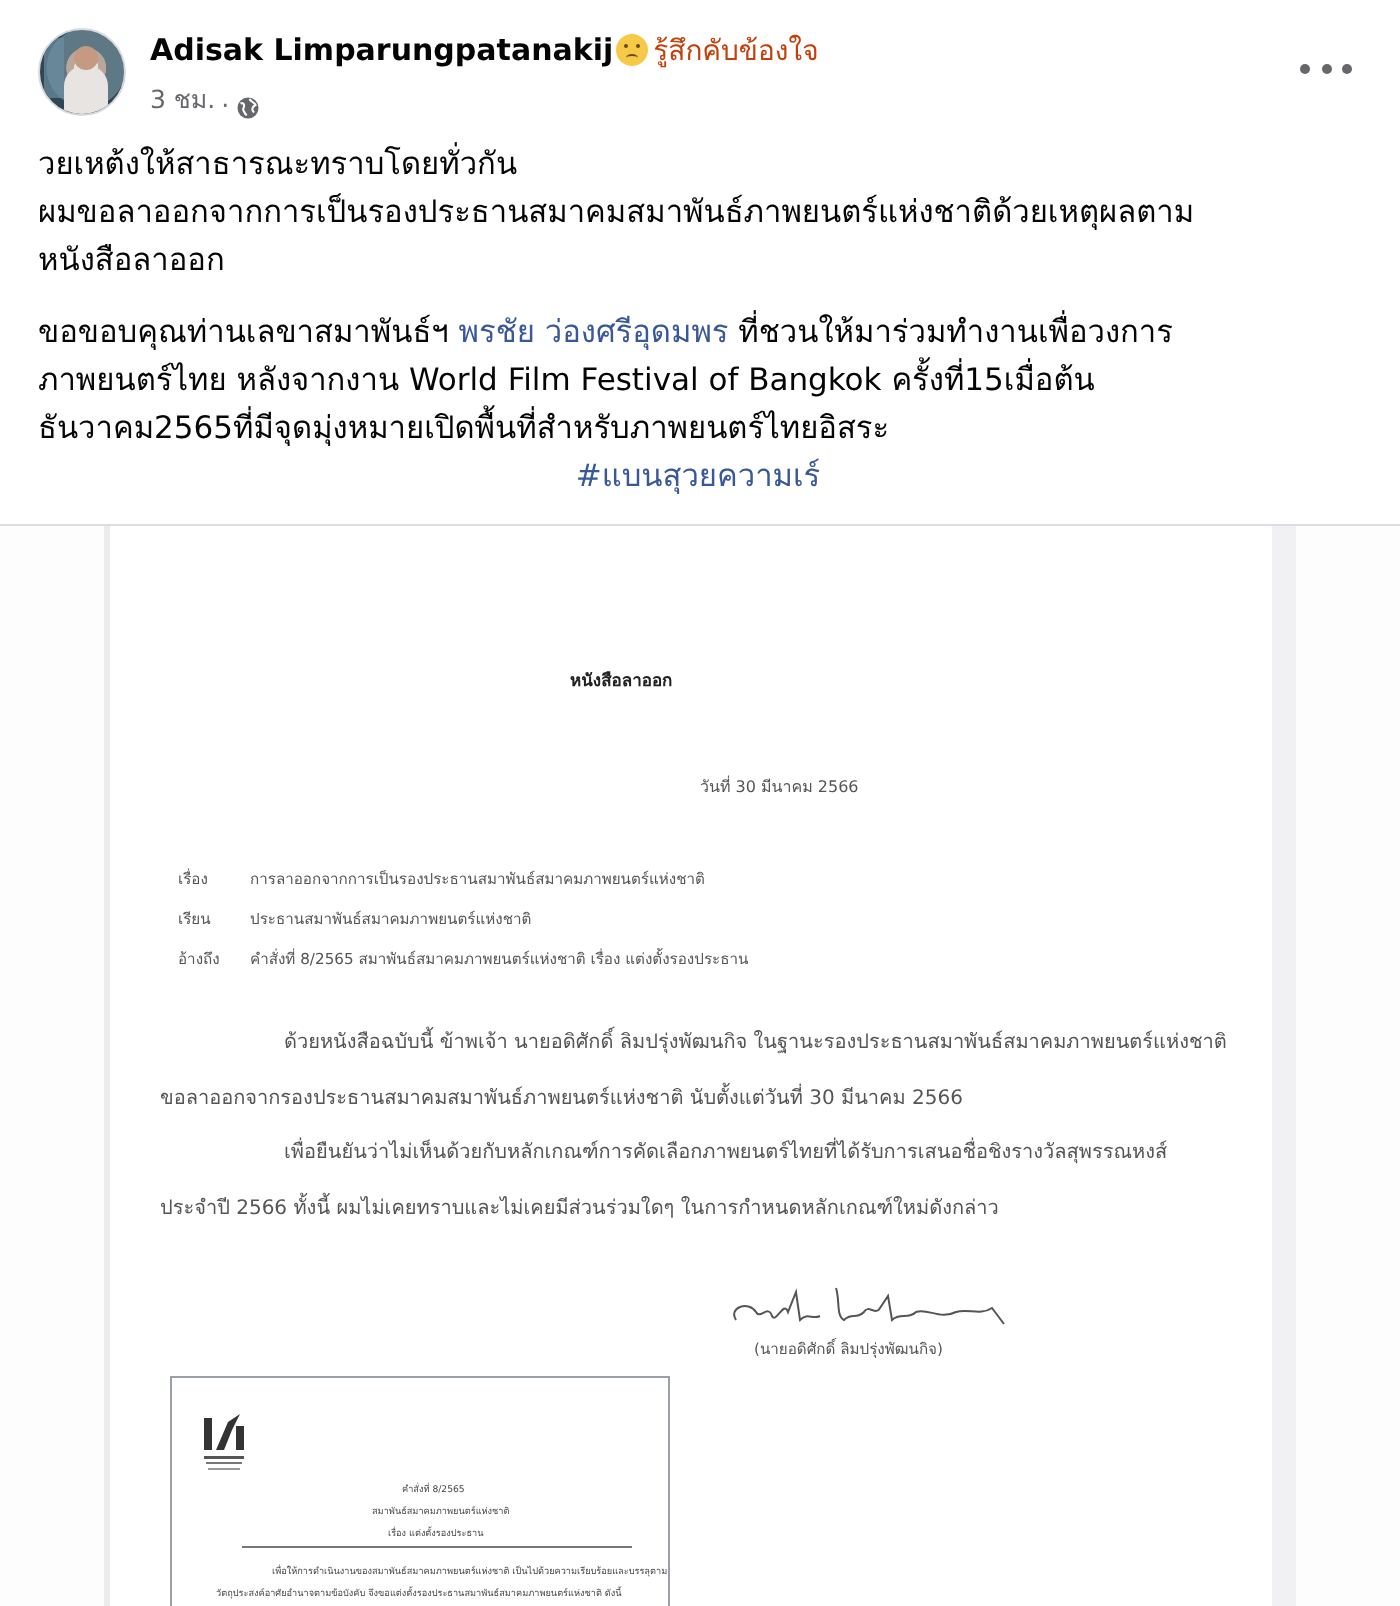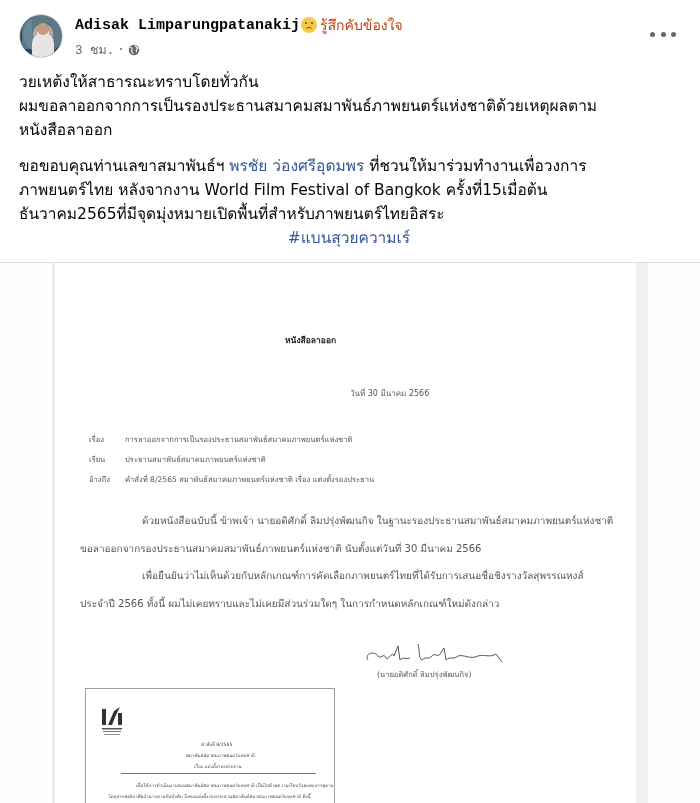--- a/index.html
+++ b/index.html
@@ -1,34 +1,34 @@
 <!DOCTYPE html>
 <html><head>
 <meta charset="utf-8">
 <style>
   * { box-sizing: border-box; margin: 0; padding: 0; }
   html, body { width: 700px; height: 803px; overflow: hidden; background: #ffffff; }
   body { font-family: "DejaVu Sans", "Liberation Sans", sans-serif; color: #050505; position: relative; }
 
-  .post-header { position: absolute; left: 0; top: 0; width: 700px; height: 66px; font-family: Liberation Mono, monospace; }
+  .post-header { position: absolute; left: 0; top: 0; width: 700px; height: 66px; }
   .avatar { position: absolute; left: 19px; top: 14px; width: 44px; height: 44px; border-radius: 50%;
     background: radial-gradient(circle at 55% 45%, #e9e3dc 0 18%, #b9a79a 19% 30%, #5f7885 31% 60%, #2f4754 61% 100%);
     overflow: hidden; border: 1px solid #d8dadf; }
   .avatar .fig { position: absolute; left: 12px; top: 18px; width: 22px; height: 26px; border-radius: 10px 10px 2px 2px; background: #e8e4e1; }
   .avatar .head { position: absolute; left: 17px; top: 8px; width: 12px; height: 12px; border-radius: 50%; background: #c49a82; }
   .avatar .win { position: absolute; left: 2px; top: 4px; width: 10px; height: 30px; background: #6b8fa0; opacity: .7; }
 
   .author-line { position: absolute; left: 75px; top: 14px; font-size: 15px; white-space: nowrap; display: flex; align-items: center; }
   .author-name { font-weight: bold; color: #050505; font-size: 15px; }
   .feeling-emoji { display: inline-block; width: 16px; height: 16px; border-radius: 50%; background: #f7c948; margin: 0 3px 0 1px; position: relative; vertical-align: middle; }
   .feeling-emoji::before { content: ""; position: absolute; left: 4px; top: 5px; width: 2px; height: 2px; background: #6b4a1a; border-radius: 50%; box-shadow: 6px 0 0 #6b4a1a; }
   .feeling-emoji::after { content: ""; position: absolute; left: 5px; top: 10px; width: 6px; height: 3px; border-top: 1.5px solid #6b4a1a; border-radius: 50% 50% 0 0; }
   .feeling-text { color: #c2410c; font-size: 14px; }
 
-  .meta-line { position: absolute; left: 75px; top: 40px; font-size: 12.5px; color: #65676b; display: flex; align-items: center; gap: 3px; }
+  .meta-line { position: absolute; left: 75px; top: 40px; font-size: 12.5px; color: #65676b; display: flex; align-items: flex-end; gap: 3px; }
   .globe-icon { width: 12px; height: 12px; display: inline-block; }
 
   .more-button { position: absolute; left: 650px; top: 26px; width: 26px; height: 16px; display: flex; align-items: center; justify-content: space-between; cursor: pointer; }
   .more-button span { width: 5px; height: 5px; border-radius: 50%; background: #65676b; display: block; }
 
   .post-body { position: absolute; left: 19px; top: 70px; width: 660px; font-size: 15.5px; line-height: 24px; color: #050505; }
   .post-body p { margin-bottom: 12px; }
   .post-body .mention, .post-body .hashtag { color: #385898; text-align: center; }
   .post-body .line { display: block; white-space: nowrap; }
 

